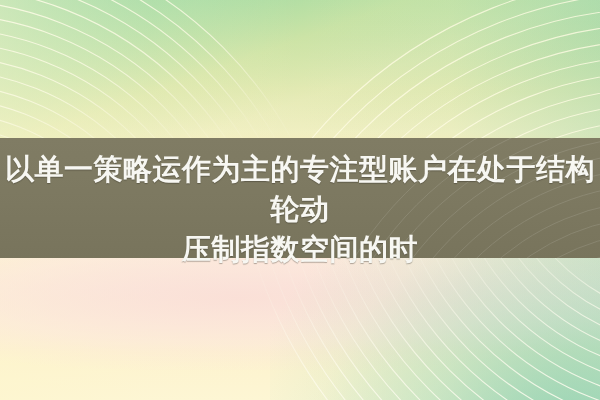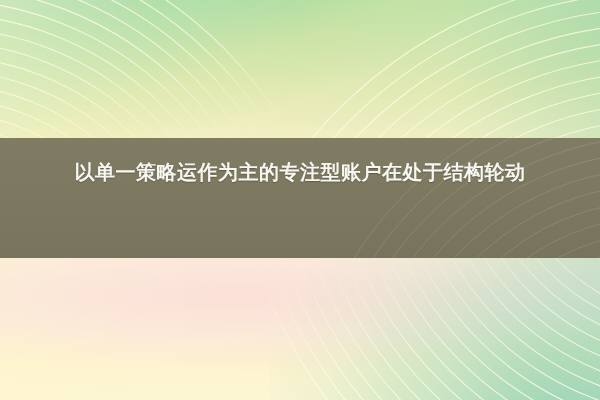--- a/index.html
+++ b/index.html
@@ -120,24 +120,24 @@
   }
   .band-texture svg { display:block; width:100%; height:100%; }
 
   .headline {
     position: relative;
     z-index: 3;
     width: 100%;
     text-align: center;
     color: #f7f7f2;
     font-weight: bold;
-    font-size: 20px;
+    font-size: 29px;
     line-height: 40px;
     letter-spacing: 0.5px;
-    font-family: Liberation Serif, serif;
+    font-family: Liberation Mono, monospace;
     text-shadow: 0 1px 1px rgba(40,38,28,0.35);
   }
   .headline .line1 { display: block; padding-top: 14px; }
   .headline .line2 { display: block; }
 </style>
 </head>
 <body>
 
 <div class="banner">
 
@@ -284,16 +284,17 @@
           <circle cx="660" cy="310" r="312"></circle>
           <circle cx="660" cy="310" r="328"></circle>
           <circle cx="660" cy="310" r="344"></circle>
           <circle cx="660" cy="310" r="360"></circle>
         </g>
       </svg>
     </div>
 
     <div class="headline">
       <span class="line1">以单一策略运作为主的专注型账户在处于结构轮动</span>
+      <span class="line2">压制指数空间的时</span>
     </div>
   </div>
 
 </div>
 
 </body></html>

